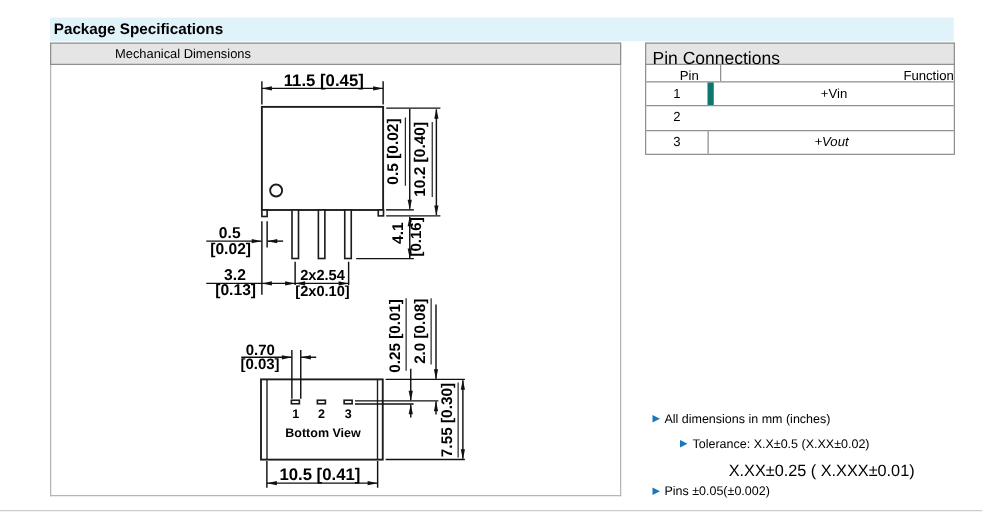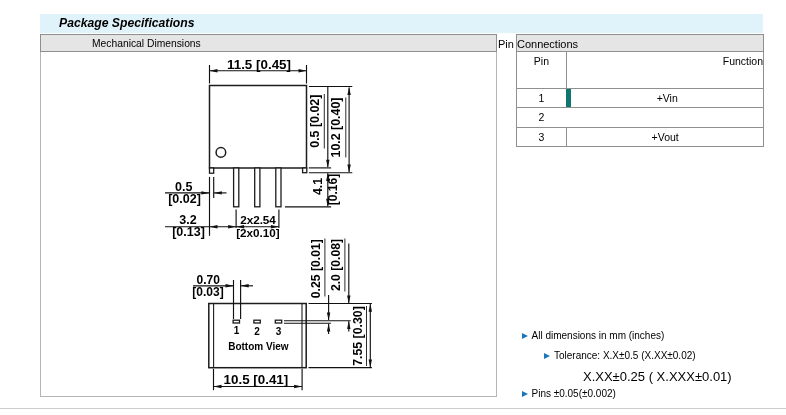--- a/index.html
+++ b/index.html
@@ -5,51 +5,51 @@
   html,body{margin:0;padding:0;}
   body{width:786px;height:415px;position:relative;background:#ffffff;
        font-family:"Liberation Sans", sans-serif;overflow:hidden;}
   .abs{position:absolute;}
 </style>
 </head>
 <body>
 
 <div class="abs" style="left:40px;top:14px;width:723px;height:19px;background:#e1f3fa;"></div>
 
-<div class="abs" style="left:59px;top:16px;font-size:12.2px;font-weight:bold;color:#000;font-style:italic;">Package Specifications</div>
+<div class="abs" style="left:43px;top:16px;font-size:12.2px;font-weight:bold;color:#000;">Package Specifications</div>
 
 <div class="abs" style="left:40px;top:33.8px;width:457px;height:18px;background:#e5e5e5;border:1px solid #8f8f8f;box-sizing:border-box;"></div>
 
 <div class="abs" style="left:48px;top:37.6px;font-size:10.3px;color:#000;padding-left:44px;">Mechanical Dimensions</div>
 
 <div class="abs" style="left:40px;top:51.8px;width:457px;height:345.7px;border:1px solid #b5b5b5;border-top:none;box-sizing:border-box;background:#fff;"></div>
 
 <div class="abs" style="left:515.5px;top:33.8px;width:248.5px;height:18px;background:#e5e5e5;border:1px solid #8f8f8f;box-sizing:border-box;"></div>
 
-<div class="abs" style="left:498px;top:37.6px;font-size:11px;color:#000;text-align:right;">Pin Connections</div>
+<div class="abs" style="left:522px;top:37.6px;font-size:14px;color:#000;text-align:right;">Pin Connections</div>
 
 <div class="abs" style="left:515.5px;top:51.8px;width:248.5px;border-left:1px solid #8f8f8f;border-right:1px solid #8f8f8f;box-sizing:border-box;">
 
-  <div style="display:flex;height:37px;border-bottom:1px solid #8f8f8f;box-sizing:border-box;">
+  <div style="display:flex;height:14px;border-bottom:1px solid #8f8f8f;box-sizing:border-box;padding-left:10px;">
     <div style="width:49.9px;text-align:center;font-size:10.5px;line-height:18.5px;">Pin</div>
     <div style="flex:1;border-left:1px solid #8f8f8f;text-align:right;font-size:10.5px;line-height:18.5px;">Function</div>
   </div>
 
   <div style="display:flex;height:19.5px;border-bottom:1px solid #8f8f8f;box-sizing:border-box;">
     <div style="width:49.9px;text-align:center;font-size:10.5px;line-height:18.5px;">1</div>
     <div style="flex:1;border-left:5px solid #0f766e;text-align:center;font-size:10.5px;line-height:18.5px;">+Vin</div>
   </div>
 
   <div style="display:flex;height:19.5px;border-bottom:1px solid #8f8f8f;box-sizing:border-box;">
     <div style="width:49.9px;text-align:center;font-size:10.5px;line-height:18.5px;">2</div>
   </div>
 
   <div style="display:flex;height:19.5px;border-bottom:1px solid #8f8f8f;box-sizing:border-box;">
     <div style="width:49.9px;text-align:center;font-size:10.5px;line-height:18.5px;">3</div>
-    <div style="flex:1;border-left:1px solid #8f8f8f;text-align:center;font-size:10.5px;line-height:18.5px;">+Vout</div>
+    <div style="flex:1;border-left:1px solid #8f8f8f;text-align:center;font-size:10.5px;line-height:18.5px;font-style:italic;">+Vout</div>
   </div>
 </div>
 
 <div class="abs" style="left:521.5px;top:330px;font-size:10px;color:#000;">
   <span style="display:inline-block;width:0;height:0;border-left:6.2px solid #1b76bb;border-top:3.2px solid transparent;border-bottom:3.2px solid transparent;margin-right:4px;"></span>All dimensions in mm (inches)</div>
 
 <div class="abs" style="left:544px;top:350px;font-size:10px;color:#000;">
   <span style="display:inline-block;width:0;height:0;border-left:6.2px solid #1b76bb;border-top:3.2px solid transparent;border-bottom:3.2px solid transparent;margin-right:4px;"></span>Tolerance: X.X±0.5 (X.XX±0.02)</div>
 
 <div class="abs" style="left:583px;top:368.5px;font-size:13px;color:#000;">X.XX±0.25 ( X.XXX±0.01)</div>

